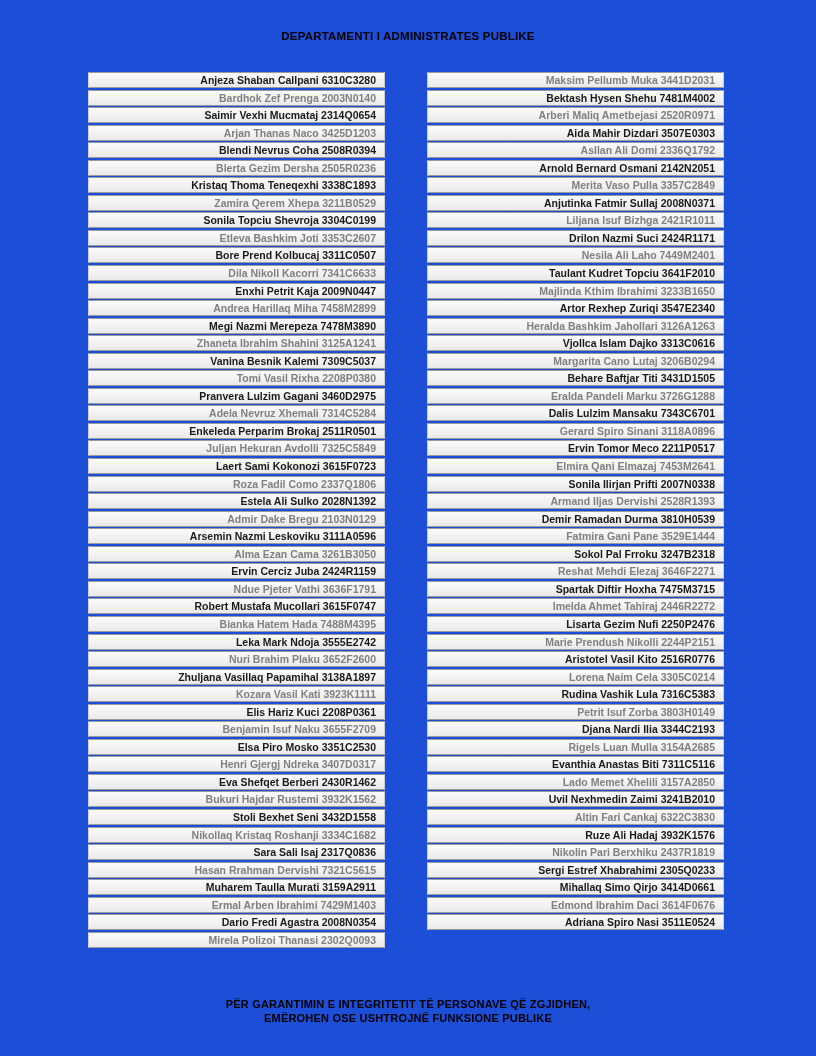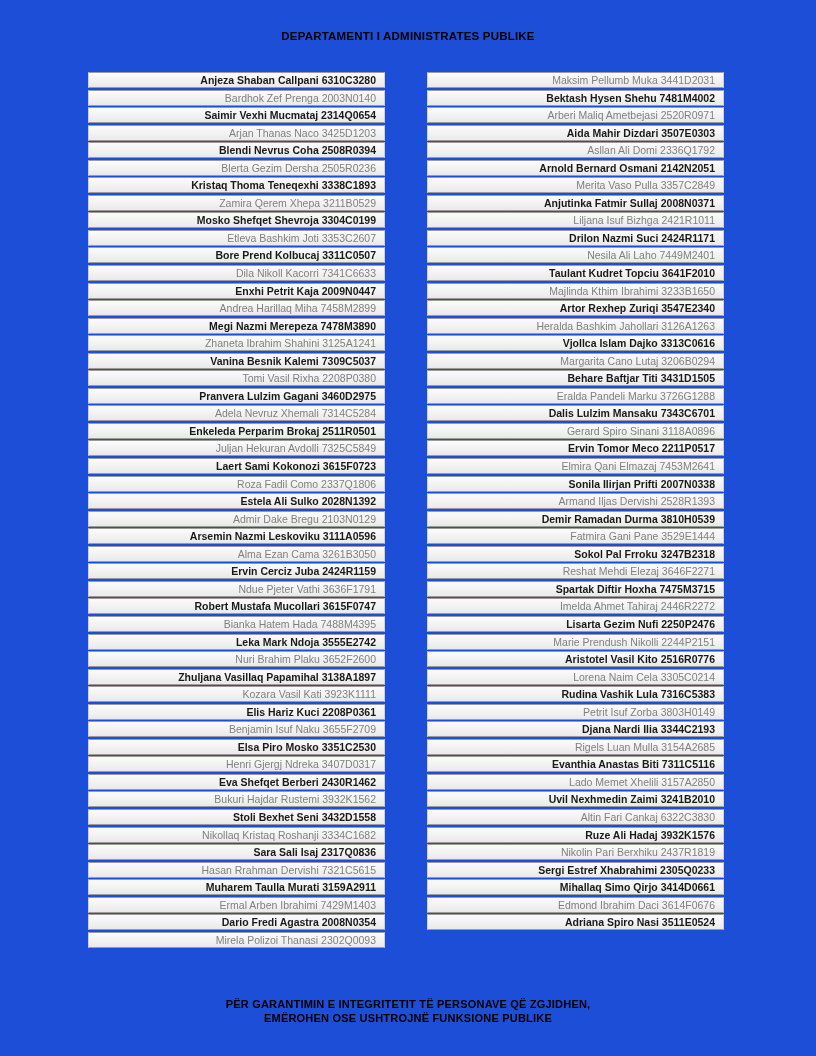--- a/index.html
+++ b/index.html
@@ -42,21 +42,21 @@
     border-top-color: #9b9b9b;
     border-bottom-color: #9b9b9b;
     text-align: right;
     padding-right: 8px;
     font-size: 10.5px;
     line-height: 14px;
     white-space: nowrap;
     overflow: hidden;
   }
   .row.bold   { font-weight: bold; color: #1a1a1a; text-align: right; }
-  .row.normal { font-weight: normal; color: #808080; padding-left: 12px; }
+  .row.normal { font-weight: bold; color: #808080; padding-left: 12px; }
   .doc-footer {
     position: absolute;
     top: 998px;
     left: 0;
     width: 100%;
     text-align: center;
     font-size: 11px;
     font-weight: bold;
     line-height: 13.5px;
     color: #000000;
@@ -72,21 +72,21 @@
 
   <div class="name-col col-left">
       <div class="row bold">Anjeza Shaban Callpani 6310C3280</div>
       <div class="row normal">Bardhok Zef Prenga 2003N0140</div>
       <div class="row bold">Saimir Vexhi Mucmataj 2314Q0654</div>
       <div class="row normal">Arjan Thanas Naco 3425D1203</div>
       <div class="row bold">Blendi Nevrus Coha 2508R0394</div>
       <div class="row normal">Blerta Gezim Dersha 2505R0236</div>
       <div class="row bold">Kristaq Thoma Teneqexhi 3338C1893</div>
       <div class="row normal">Zamira Qerem Xhepa 3211B0529</div>
-      <div class="row bold">Mosko Shefqet Shevroja 3304C0199</div>
+      <div class="row bold">Sonila Topciu Shevroja 3304C0199</div>
       <div class="row normal">Etleva Bashkim Joti 3353C2607</div>
       <div class="row bold">Bore Prend Kolbucaj 3311C0507</div>
       <div class="row normal">Dila Nikoll Kacorri 7341C6633</div>
       <div class="row bold">Enxhi Petrit Kaja 2009N0447</div>
       <div class="row normal">Andrea Harillaq Miha 7458M2899</div>
       <div class="row bold">Megi Nazmi Merepeza 7478M3890</div>
       <div class="row normal">Zhaneta Ibrahim Shahini 3125A1241</div>
       <div class="row bold">Vanina Besnik Kalemi 7309C5037</div>
       <div class="row normal">Tomi Vasil Rixha 2208P0380</div>
       <div class="row bold">Pranvera Lulzim Gagani 3460D2975</div>

